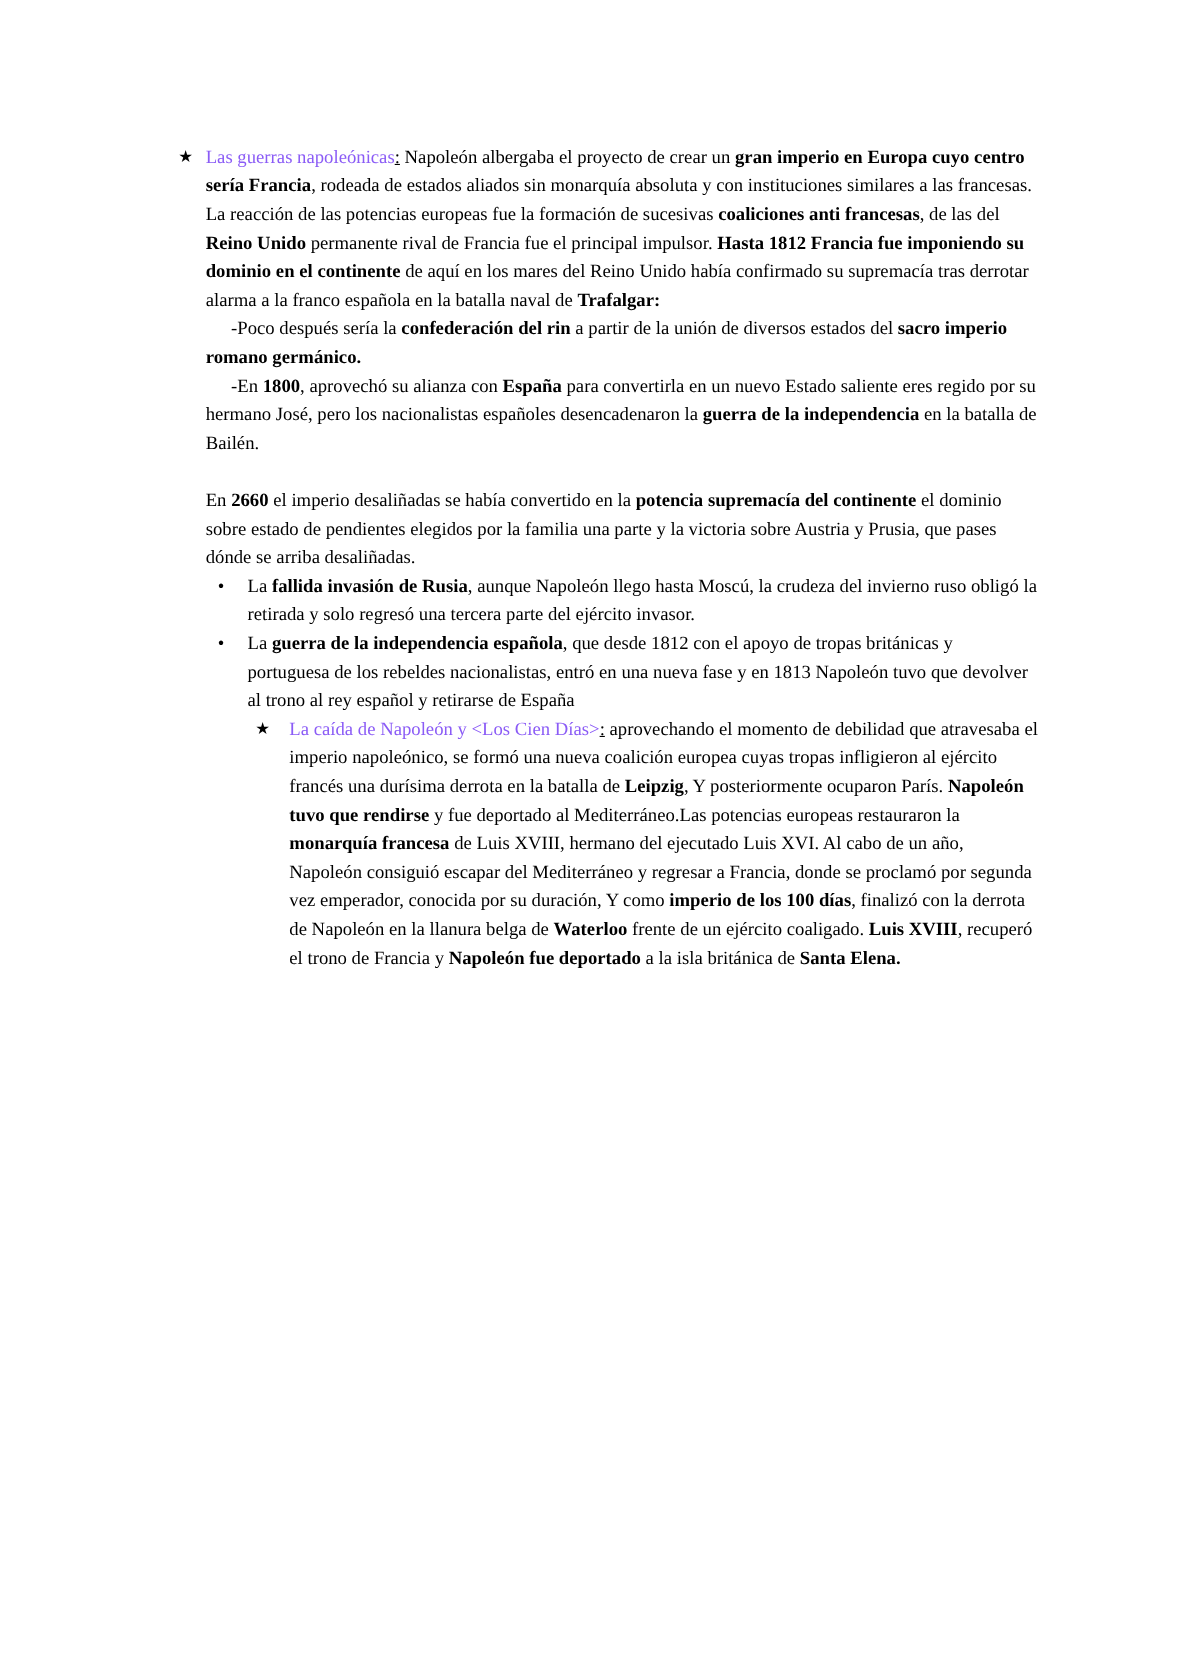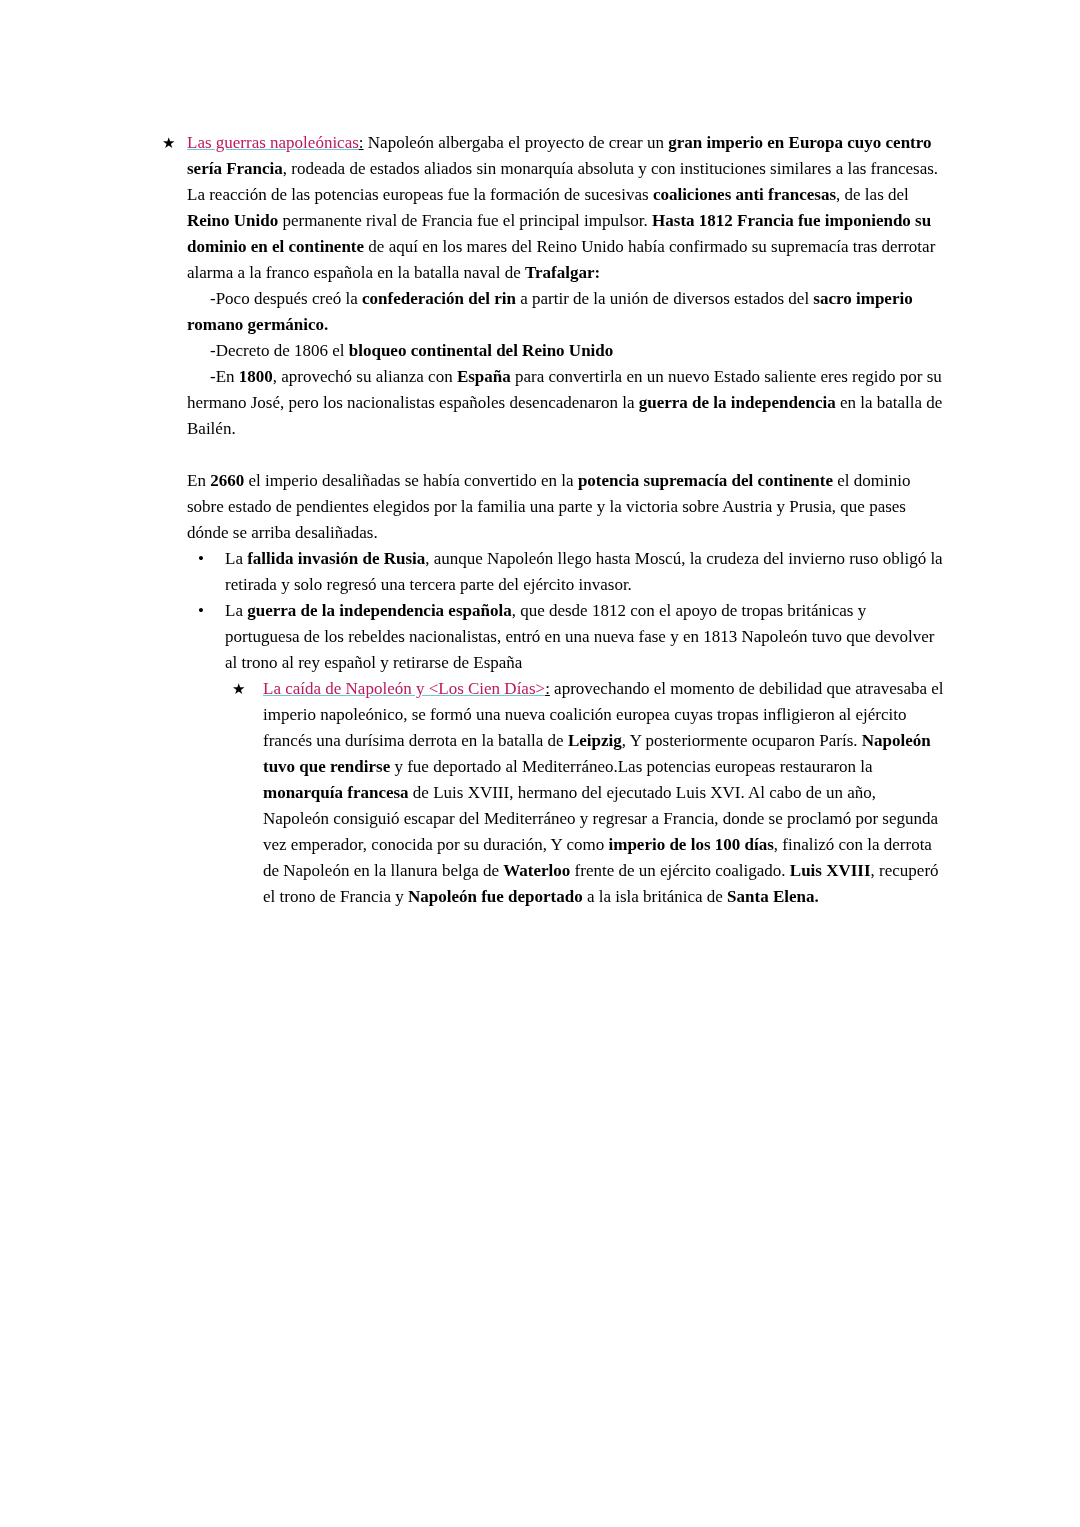--- a/index.html
+++ b/index.html
@@ -38,36 +38,34 @@
   .hang { text-indent: 23px; }
   
   .bullet { margin-left: 38px; }
   .bullet > .marker { left: -27px; font-size: 17px; }
   
   .starsub { margin-left: 76px; }
   .starsub > .marker { left: -31px; font-size: 15px; }
 
   .b { font-weight: bold; }
   .link {
-    color: #be185d;
-    text-decoration: underline;
+    color: #8b5cf6;
     text-decoration-color: #6ec6d8;
     cursor: pointer;
   }
   .u { text-decoration: underline; }
   .spacer { height: 26px; }
 </style>
 </head>
 <body>
 
 <div class="page">
   <div class="content">
       <div class="block star"><span class="marker">★</span><a class="link">Las guerras napoleónicas</a><span class="u">:</span><span> Napoleón albergaba el proyecto de crear un </span><span class="b">gran imperio en Europa cuyo centro sería Francia</span><span>, rodeada de estados aliados sin monarquía absoluta y con instituciones similares a las francesas. La reacción de las potencias europeas fue la formación de sucesivas </span><span class="b">coaliciones anti francesas</span><span>, de las del </span><span class="b">Reino Unido</span><span> permanente rival de Francia fue el principal impulsor. </span><span class="b">Hasta 1812 Francia fue imponiendo su dominio en el continente</span><span> de aquí en los mares del Reino Unido había confirmado su supremacía tras derrotar alarma a la franco española en la batalla naval de </span><span class="b">Trafalgar:</span></div>
-      <div class="block hang"><span>-Poco después creó la </span><span class="b">confederación del rin</span><span> a partir de la unión de diversos estados del </span><span class="b">sacro imperio romano germánico.</span></div>
-      <div class="block hang"><span>-Decreto de 1806 el </span><span class="b">bloqueo continental del Reino Unido</span></div>
+      <div class="block hang"><span>-Poco después sería la </span><span class="b">confederación del rin</span><span> a partir de la unión de diversos estados del </span><span class="b">sacro imperio romano germánico.</span></div>
       <div class="block hang"><span>-En </span><span class="b">1800</span><span>, aprovechó su alianza con </span><span class="b">España</span><span> para convertirla en un nuevo Estado saliente eres regido por su hermano José, pero los nacionalistas españoles desencadenaron la </span><span class="b">guerra de la independencia</span><span> en la batalla de Bailén.</span></div>
       <div class="spacer"></div>
       <div class="block para"><span>En </span><span class="b">2660</span><span> el imperio desaliñadas se había convertido en la </span><span class="b">potencia supremacía del continente</span><span> el dominio sobre estado de pendientes elegidos por la familia una parte y la victoria sobre Austria y Prusia, que pases dónde se arriba desaliñadas.</span></div>
       <div class="block bullet"><span class="marker">•</span><span>La </span><span class="b">fallida invasión de Rusia</span><span>, aunque Napoleón llego hasta Moscú, la crudeza del invierno ruso obligó la retirada y solo regresó una tercera parte del ejército invasor.</span></div>
       <div class="block bullet"><span class="marker">•</span><span>La </span><span class="b">guerra de la independencia española</span><span>, que desde 1812 con el apoyo de tropas británicas y portuguesa de los rebeldes nacionalistas, entró en una nueva fase y en 1813 Napoleón tuvo que devolver al trono al rey español y retirarse de España</span></div>
       <div class="block starsub"><span class="marker">★</span><a class="link">La caída de Napoleón y &lt;Los Cien Días&gt;</a><span class="u">:</span><span> aprovechando el momento de debilidad que atravesaba el imperio napoleónico, se formó una nueva coalición europea cuyas tropas infligieron al ejército francés una durísima derrota en la batalla de </span><span class="b">Leipzig</span><span>, Y posteriormente ocuparon París. </span><span class="b">Napoleón tuvo que rendirse</span><span> y fue deportado al Mediterráneo.Las potencias europeas restauraron la </span><span class="b">monarquía francesa</span><span> de Luis XVIII, hermano del ejecutado Luis XVI. Al cabo de un año, Napoleón consiguió escapar del Mediterráneo y regresar a Francia, donde se proclamó por segunda vez emperador, conocida por su duración, Y como </span><span class="b">imperio de los 100 días</span><span>, finalizó con la derrota de Napoleón en la llanura belga de </span><span class="b">Waterloo</span><span> frente de un ejército coaligado. </span><span class="b">Luis XVIII</span><span>, recuperó el trono de Francia y </span><span class="b">Napoleón fue deportado</span><span> a la isla británica de </span><span class="b">Santa Elena.</span></div>
     </div>
 </div>
 
 </body></html>

